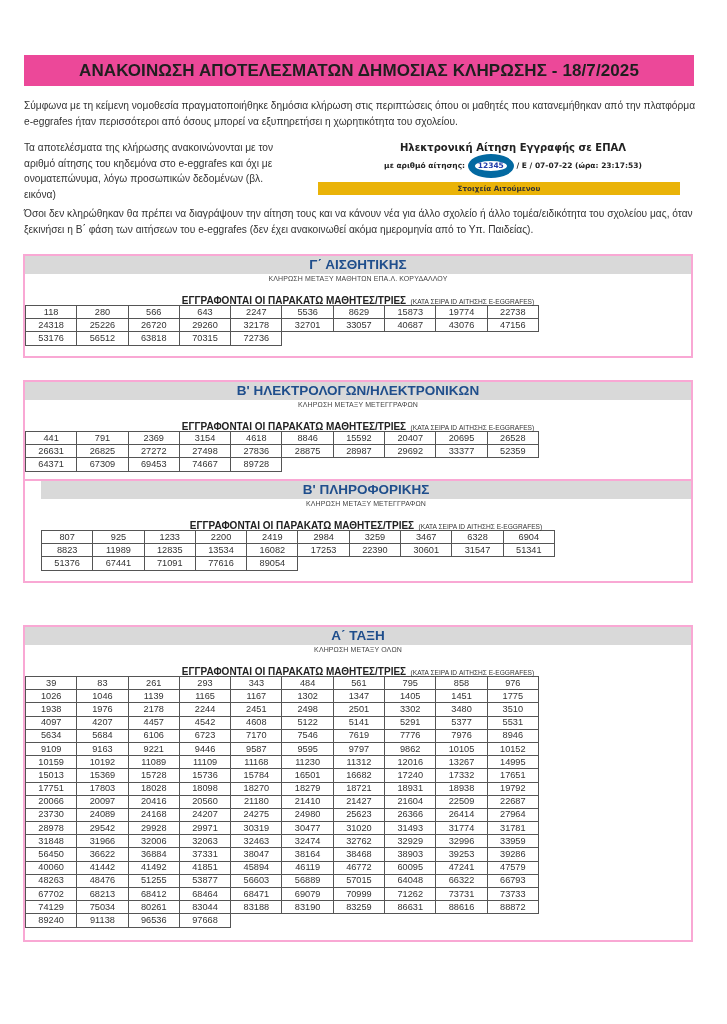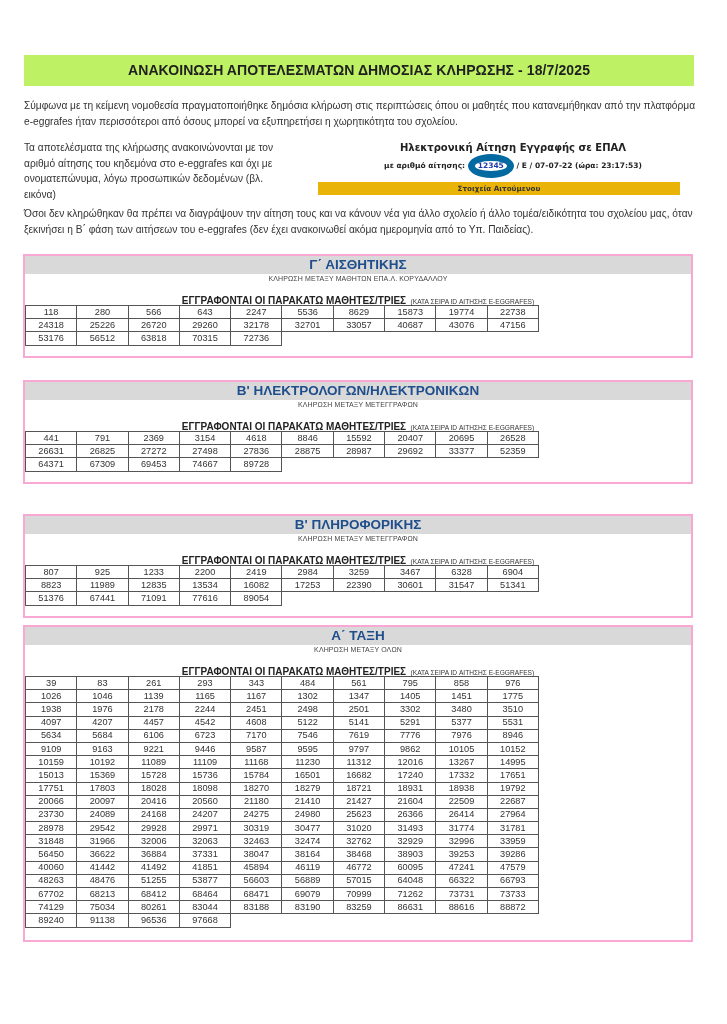--- a/index.html
+++ b/index.html
@@ -4,23 +4,23 @@
   <style>
     * { box-sizing: border-box; margin: 0; padding: 0; }
     html, body { background: #ffffff; }
     body {
       width: 727px; height: 1024px; position: relative; overflow: hidden;
       font-family: "Liberation Sans Narrow", "Liberation Sans", sans-serif;
       color: #222;
     }
     .title-banner {
       position: absolute; left: 24px; top: 55px; width: 670px; height: 31px;
-      background: #bef264; text-align: center;
+      background: #ec4899; text-align: center;
       font-family: "Liberation Sans", sans-serif; font-weight: bold;
-      font-size: 14px; line-height: 31px; color: #1f1f1f; letter-spacing: 0.1px;
+      font-size: 17px; line-height: 31px; color: #1f1f1f; letter-spacing: 0.1px;
     }
     .intro {
       position: absolute; left: 24px; top: 98px; width: 680px;
       font-size: 10.2px; line-height: 16px; color: #333;
       font-family: "Liberation Sans", sans-serif;
     }
     .left-note {
       position: absolute; left: 24px; top: 140px; width: 270px;
       font-size: 10.2px; line-height: 15.5px; color: #333;
       font-family: "Liberation Sans", sans-serif;
@@ -178,21 +178,21 @@
           <td class="empty"></td>
           <td class="empty"></td>
           <td class="empty"></td>
           <td class="empty"></td>
           <td class="empty"></td>
         </tr>
       </tbody>
     </table>
     <div class="spacer"></div>
   </div>
-<div class="section" style="top:514px;">
+<div class="section" style="top:479px;padding-left:16px;">
     <div class="sec-head">Β' ΠΛΗΡΟΦΟΡΙΚΗΣ</div>
     <div class="sec-sub">ΚΛΗΡΩΣΗ ΜΕΤΑΞΥ ΜΕΤΕΓΓΡΑΦΩΝ</div>
     <div class="sec-enroll"><span class="big">ΕΓΓΡΑΦΟΝΤΑΙ ΟΙ ΠΑΡΑΚΑΤΩ ΜΑΘΗΤΕΣ/ΤΡΙΕΣ</span> <span class="small">(ΚΑΤΑ ΣΕΙΡΑ ID ΑΙΤΗΣΗΣ E-EGGRAFES)</span></div>
     <table class="ids">
       <tbody>
         <tr>
           <td>807</td>
           <td>925</td>
           <td>1233</td>
           <td>2200</td>

